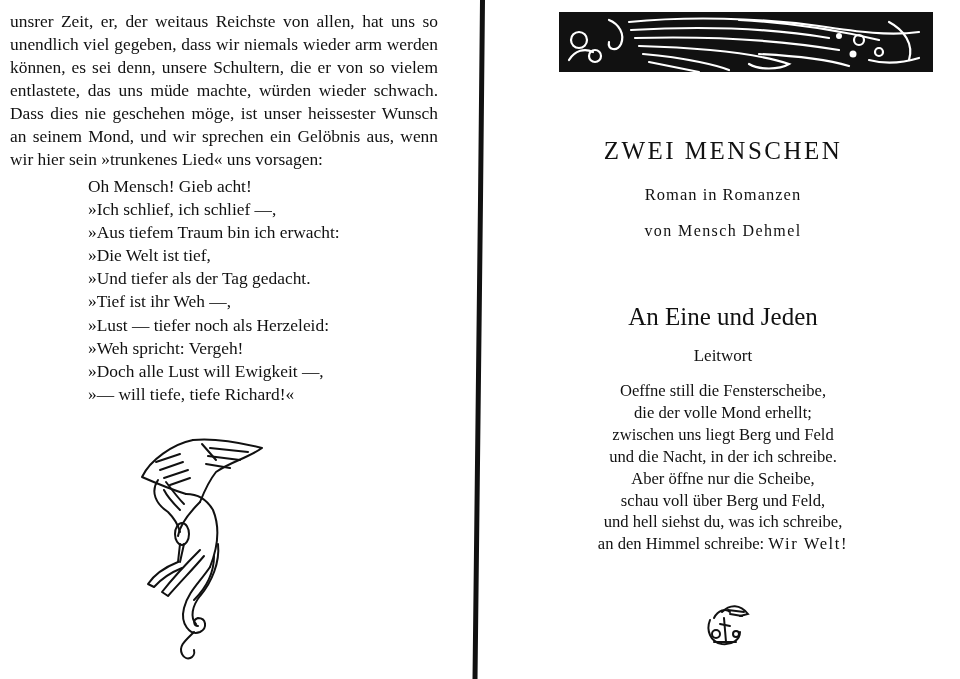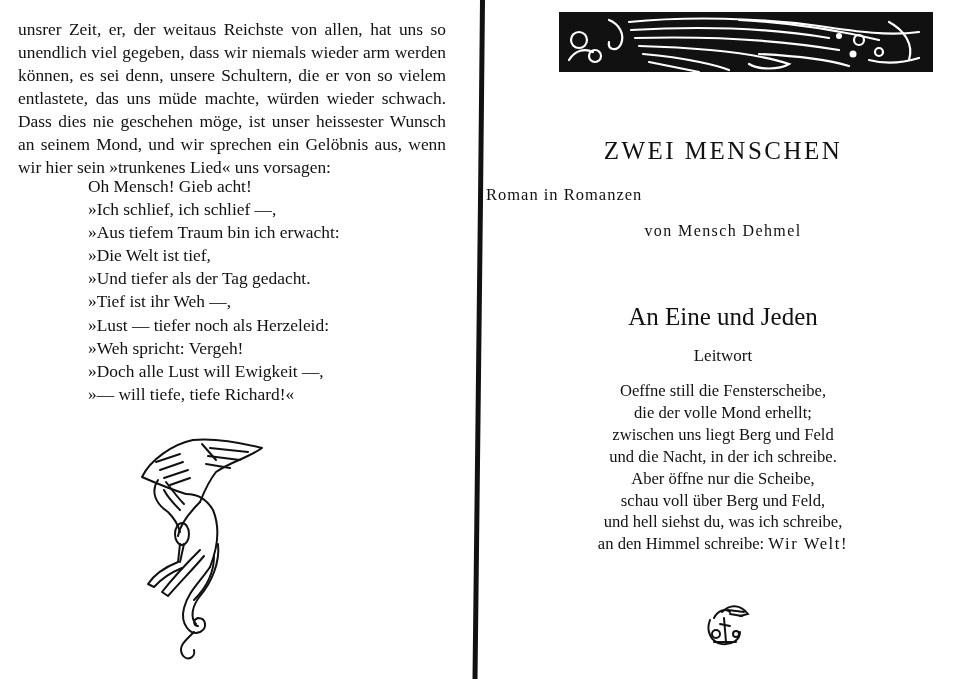--- a/index.html
+++ b/index.html
@@ -11,41 +11,41 @@
   }
   .spread { position: absolute; inset: 0; }
   .spine {
     position: absolute; top: 0; left: 0; width: 960px; height: 679px;
     pointer-events: none;
   }
   
   .left-page { position: absolute; left: 0; top: 0; width: 470px; height: 679px; }
   .prose {
     position: absolute; left: 6px; top: 6px; width: 428px;
-    font-size: 17.4px; line-height: 23px; margin: 12px;
+    font-size: 17.4px; line-height: 23px; margin: 4px;
   }
   .prose .ln { display: block; white-space: nowrap; text-align: justify; text-align-last: justify; }
   .prose .ln.last { text-align-last: left; }
   .verse {
     position: absolute; left: 88px; top: 175px; margin: 0; padding: 0;
     list-style: none; font-size: 17.4px; line-height: 23.1px;
   }
   .verse li { white-space: nowrap; }
   .bird-left { position: absolute; left: 138px; top: 432px; width: 130px; height: 232px; }
 
   
   .right-page { position: absolute; left: 486px; top: 0; width: 474px; height: 679px; }
   .header-ornament { position: absolute; left: 73px; top: 10px; width: 374px; height: 64px; }
   .title {
     position: absolute; left: 0; width: 474px; top: 137px; margin: 0;
     text-align: center; font-size: 25px; letter-spacing: 2.5px; font-weight: normal;
   }
   .subtitle {
     position: absolute; left: 0; width: 474px; top: 185px; margin: 0;
-    font-size: 16.5px; letter-spacing: 1px;
+    text-align: center; font-size: 16.5px; letter-spacing: 1px;
   }
   .author {
     position: absolute; left: 0; width: 474px; top: 222px; margin: 0;
     text-align: center; font-size: 16px; letter-spacing: 1.4px;
   }
   .section-title {
     position: absolute; left: 0; width: 474px; top: 303px; margin: 0;
     text-align: center; font-size: 25px; font-weight: normal;
   }
   .section-sub {

